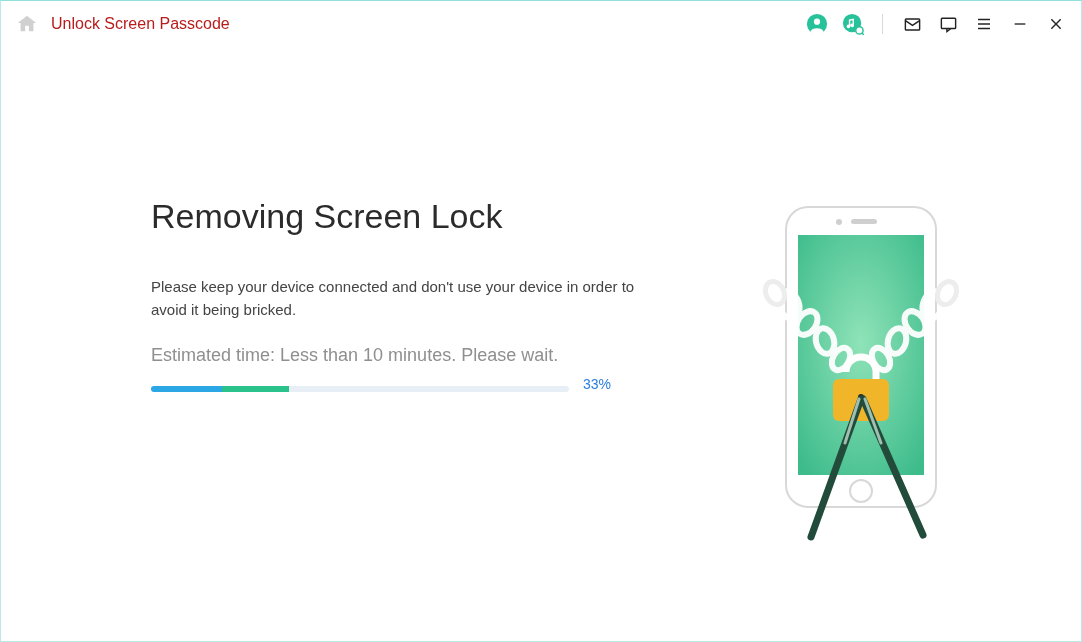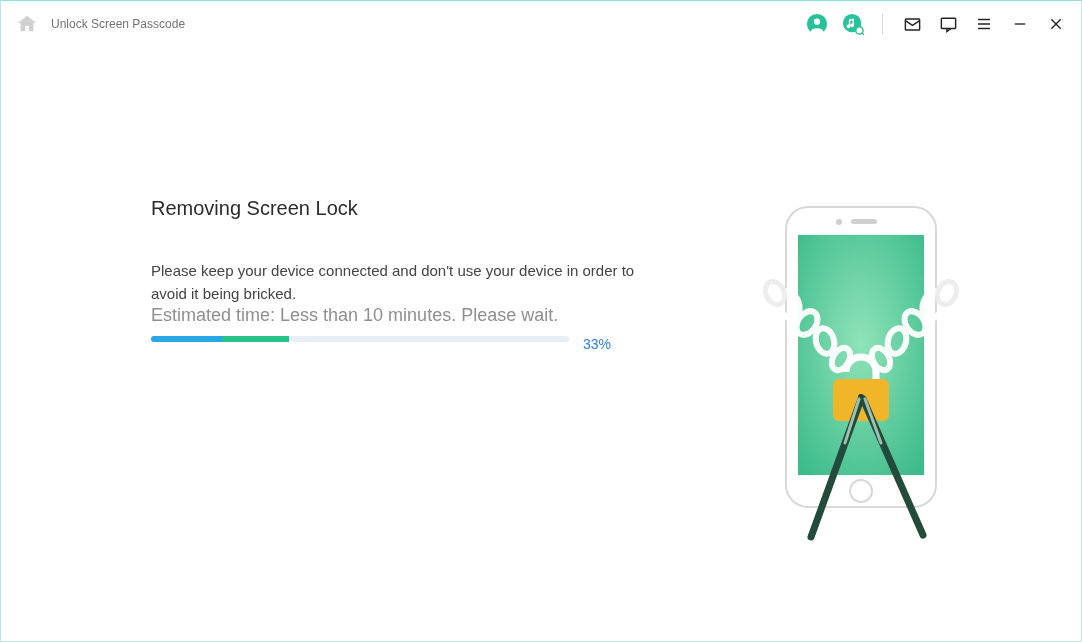--- a/index.html
+++ b/index.html
@@ -28,22 +28,22 @@
     }
     .home-btn {
       width: 24px;
       height: 24px;
       display: flex;
       align-items: center;
       justify-content: center;
       color: #d0d0d0;
     }
     .title-text {
-      color: #737373;
-      font-size: 12px;
+      color: #b91c1c;
+      font-size: 16px;
       flex: 0 0 auto;
       margin-left: 2px;
     }
     .title-spacer { flex: 1; }
     .titlebar-icons {
       display: flex;
       align-items: center;
       gap: 14px;
     }
     .titlebar-icon { width: 22px; height: 22px; display:flex; align-items:center; justify-content:center; color:#222; }
@@ -51,40 +51,41 @@
     .divider-v { width: 1px; height: 20px; background: #d9d9d9; margin: 0 4px; }
     .content-area {
       flex: 1;
       display: flex;
       flex-direction: row;
       padding: 120px 70px 0 150px;
       gap: 80px;
     }
     .left-col { flex: 1; max-width: 520px; }
     .heading {
-      font-size: 20px;
+      font-size: 34px;
       font-weight: 400;
       color: #2b2b2b;
       margin-bottom: 40px;
       margin-top: 30px;
     }
     .instruction {
       font-size: 15px;
       color: #444;
       line-height: 1.5;
+      margin-bottom: 24px;
       max-width: 490px;
     }
     .est-time {
       font-size: 18px;
       color: #8f8f8f;
       margin-bottom: 10px;
     }
     .progress-row {
       display: flex;
-      align-items: flex-start;
+      align-items: flex-end;
       gap: 14px;
     }
     .progress-track {
       position: relative;
       width: 418px;
       height: 6px;
       background: #e7eef6;
       border-radius: 3px;
       overflow: hidden;
     }

